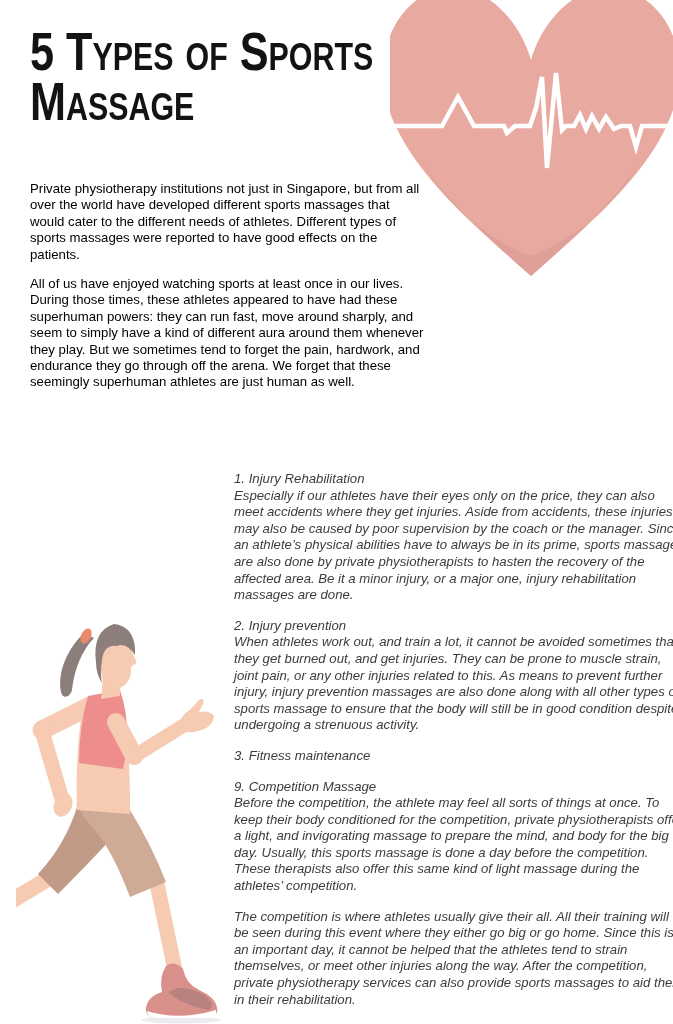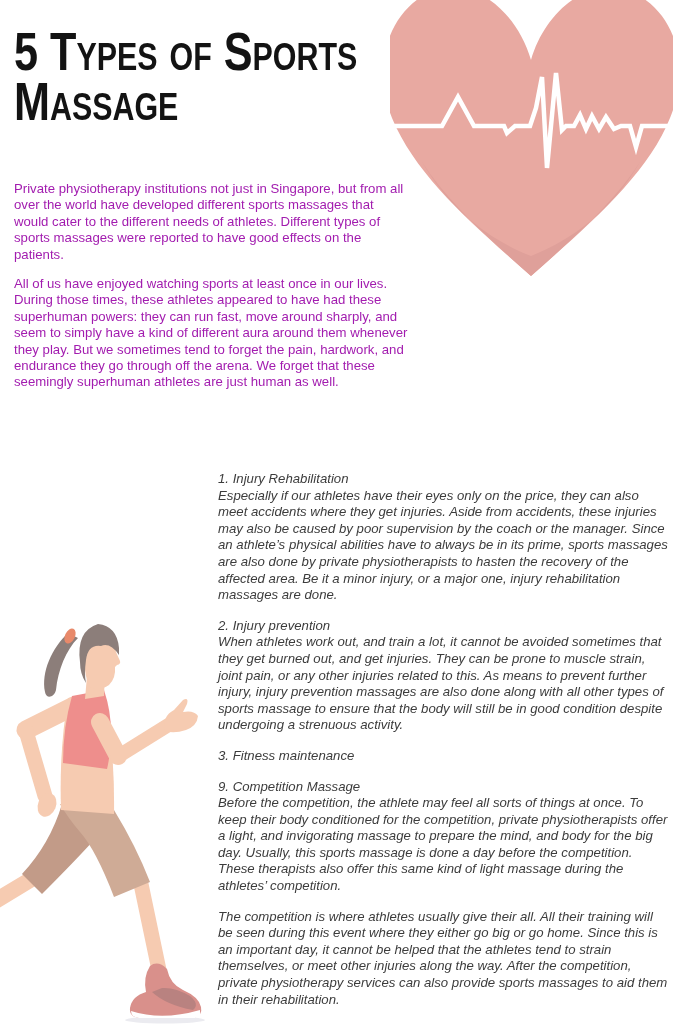--- a/index.html
+++ b/index.html
@@ -3,37 +3,37 @@
 <meta charset="utf-8">
 <style>
   html,body{margin:0;padding:0;}
   body{
     width:673px;height:1024px;
     background:#ffffff;
     font-family:"Liberation Sans", sans-serif;
     position:relative;overflow:hidden;
     -webkit-text-size-adjust:none;
   }
-  .page{position:absolute;inset:0;}
+  .page{position:absolute;inset:0;margin-left:16px;}
 
   
   .heart-svg{position:absolute;top:0;right:0;width:283px;height:286px;overflow:hidden;}
 
   
   .title{
     position:absolute;left:14px;top:26px;width:500px;margin:0;
     font-size:54px;line-height:50px;font-weight:bold;
     color:#131313;font-variant:small-caps;letter-spacing:0;
     transform:scaleX(0.80);transform-origin:left top;
   }
 
   
   .intro{
     position:absolute;left:14px;top:181px;width:396px;
-    font-size:13.2px;line-height:16.4px;color:#a21caf;
+    font-size:13.2px;line-height:16.4px;color:#000000;
   }
   .intro p{margin:0 0 13px 0;}
 
   
   .sections{
     position:absolute;left:218px;top:471px;width:450px;
     font-size:13.2px;line-height:16.6px;color:#3c3c3c;
   }
   .sections section{margin:0 0 14px 0;}
   .sections p{margin:0;font-style:italic;}

